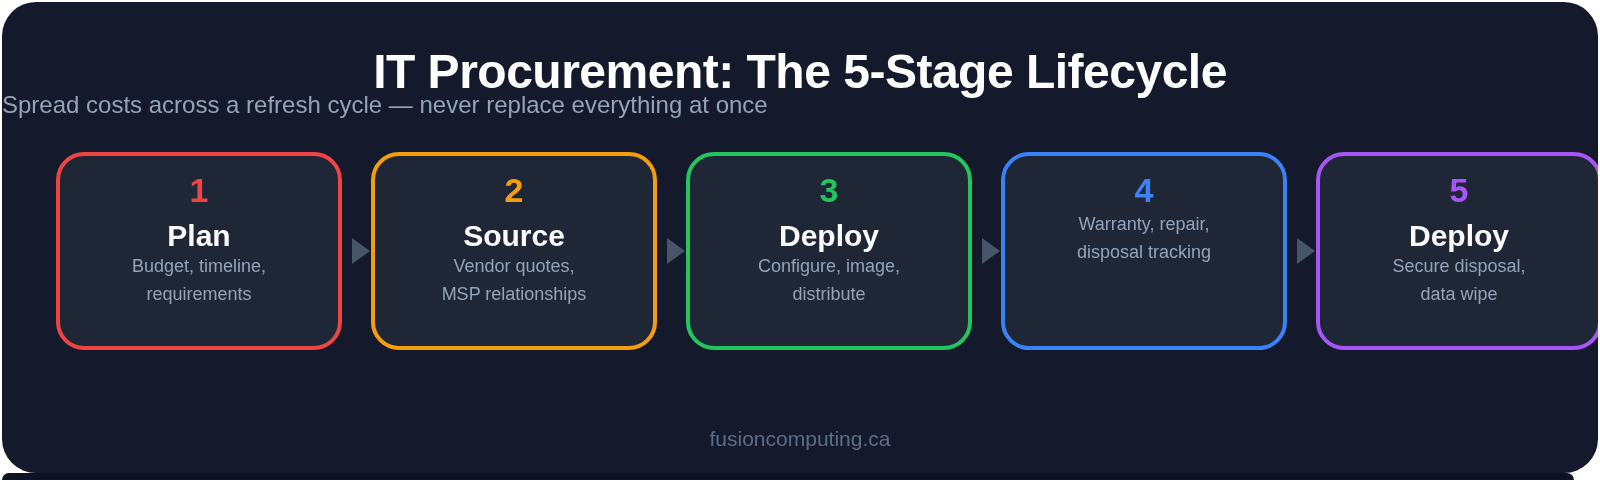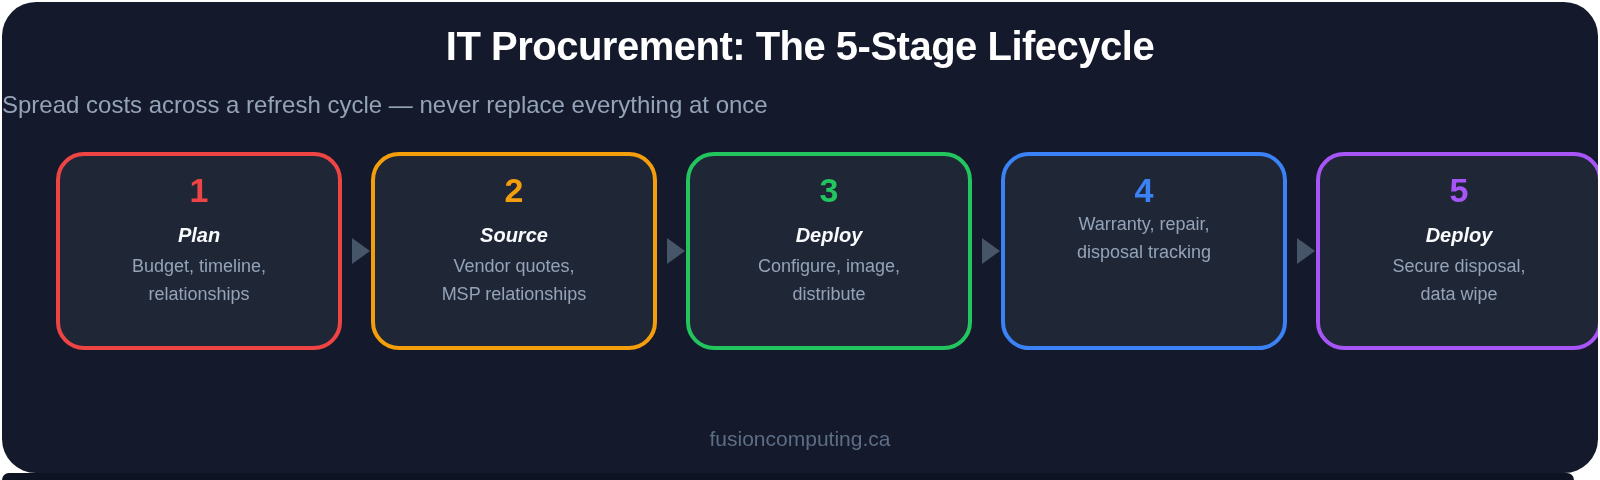--- a/index.html
+++ b/index.html
@@ -22,23 +22,23 @@
   .next-section-strip {
     position: absolute;
     left: 2px; bottom: 0;
     width: 1572px; height: 7px;
     background: #0d1322;
     border-radius: 14px 14px 0 0;
     z-index: 0;
   }
   .main-title {
     position: absolute;
-    top: 22px; left: 0; right: 0;
+    top: 42px; left: 0; right: 0;
     text-align: center;
-    font-size: 40px;
+    font-size: 48px;
     font-weight: 800;
     letter-spacing: -0.5px;
     color: #ffffff;
   }
   .subtitle {
     position: absolute;
     top: 89px; left: 0; right: 0;
     text-align: left;
     font-size: 24px;
     font-weight: 400;
@@ -62,26 +62,25 @@
     align-items: center;
     text-align: center;
     padding-top: 14px;
   }
   .stage-number {
     font-size: 34px;
     font-weight: 800;
     line-height: 40px;
   }
   .stage-title {
-    font-size: 20px;
+    font-size: 30px;
     font-weight: 700;
     color: #f8fafc;
     line-height: 33px;
     margin-top: 9px;
-    font-style: italic;
   }
   .stage-desc {
     font-size: 18px;
     color: #94a3b8;
     line-height: 28px;
   }
   .arrow-sep {
     width: 29px;
     flex: 0 0 29px;
     display: flex;
@@ -111,21 +110,21 @@
   <h1 class="main-title" style="margin:0;">IT Procurement: The 5-Stage Lifecycle</h1>
   <div class="subtitle">Spread costs across a refresh cycle — never replace everything at once</div>
 
   <div class="stages">
 
     <div class="stage-card" style="border-color: rgb(239, 68, 68);">
       <div class="stage-number" style="color: rgb(239, 68, 68);">1</div>
       <div class="stage-title">Plan</div>
       <div class="stage-desc">
         <span>Budget, timeline,</span><br>
-        <span>relationships</span>
+        <span>requirements</span>
       </div>
     </div>
 
     <div class="arrow-sep">
       <div class="arrow-triangle" style="border-left-color: rgb(71, 85, 105);"></div>
     </div>
 
     <div class="stage-card" style="border-color: rgb(245, 158, 11);">
       <div class="stage-number" style="color: rgb(245, 158, 11);">2</div>
       <div class="stage-title">Source</div>

